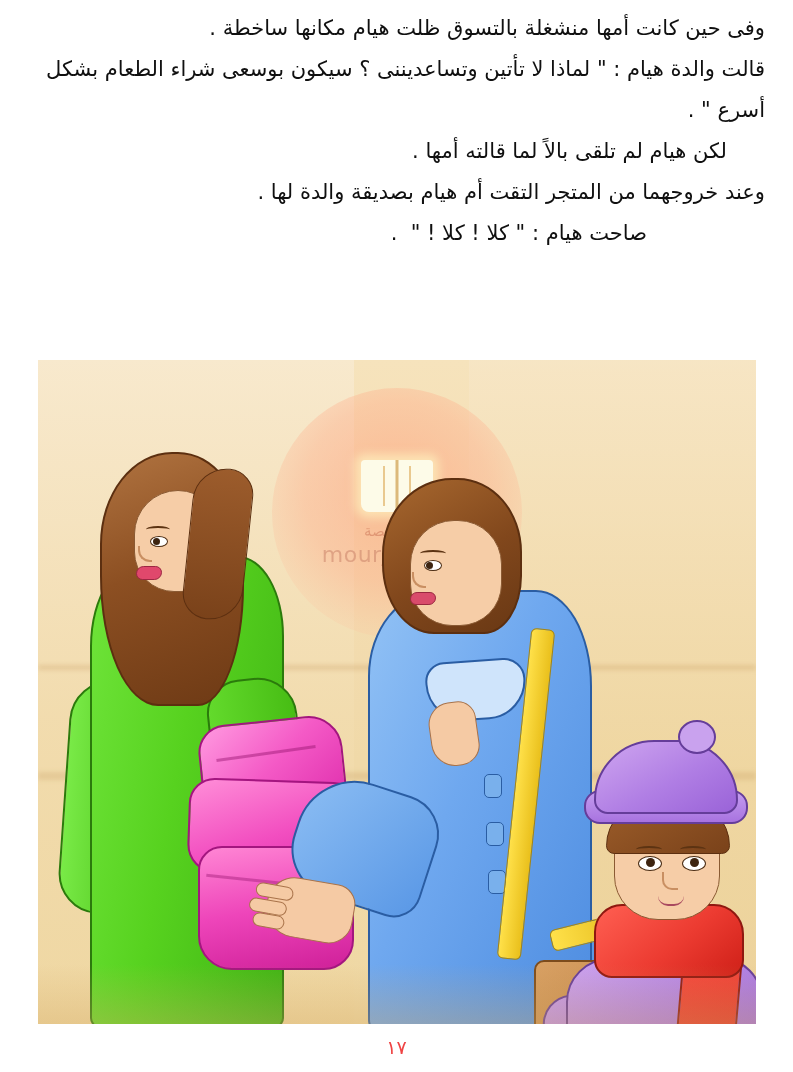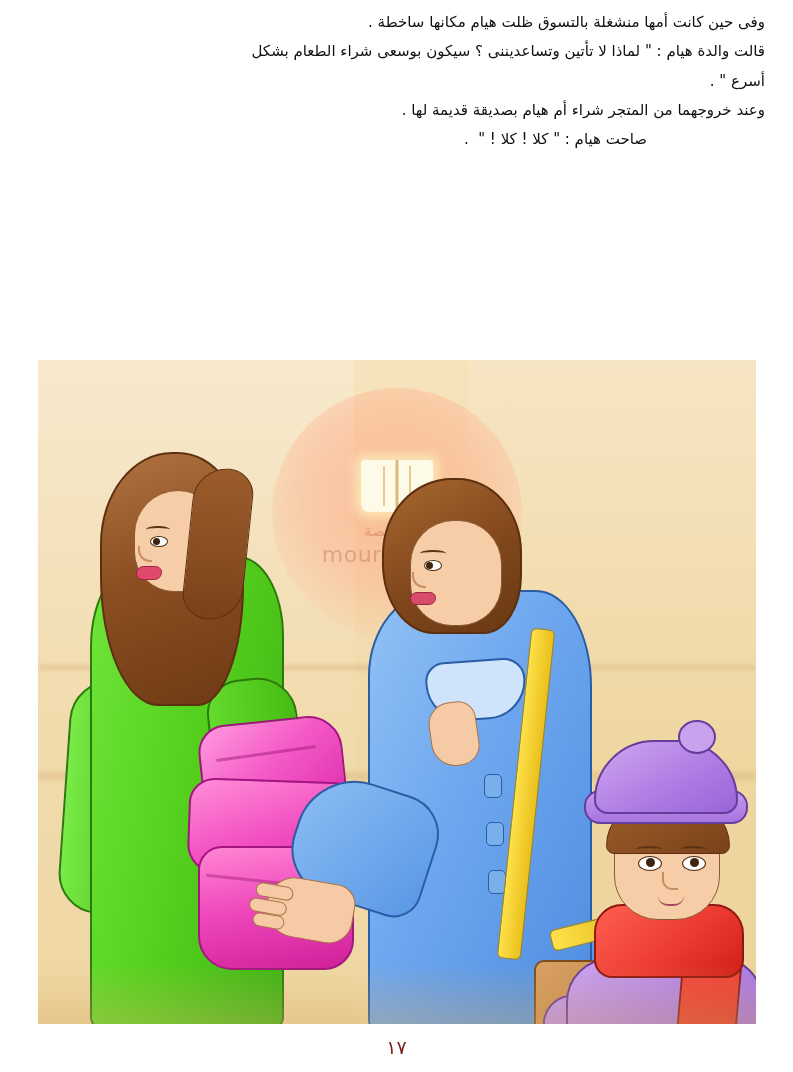--- a/index.html
+++ b/index.html
@@ -27,21 +27,21 @@
     position: absolute;
     top: 0;
     right: 0;
     left: 0;
     padding: 8px 28px 0 28px;
     direction: rtl;
     text-align: right;
     box-sizing: border-box;
   }
   .line {
-    font-size: 15px;
+    font-size: 21px;
     line-height: 1.95;
     color: #101010;
     white-space: pre-wrap;
     font-family: "DejaVu Sans", "Liberation Sans", sans-serif;
   }
   .line.indent-1 { padding-right: 0px; }
   .line.indent-2 { padding-right: 38px; }
   .line.indent-3 { padding-right: 118px; }
 
   
@@ -488,34 +488,35 @@
     background: linear-gradient(180deg, rgba(222,183,118,0) 0%, rgba(213,170,100,.35) 100%);
   }
 
   
   .page-number {
     position: absolute;
     left: 0; right: 0;
     bottom: 14px;
     text-align: center;
     font-size: 19px;
-    color: #7f1d1d;
+    color: #ef4444;
     letter-spacing: 1px;
   }
 </style>
 </head>
 <body>
 
 <div class="page">
 
   <div class="story-text">
     <div class="line indent-1">وفى حين كانت أمها منشغلة بالتسوق ظلت هيام مكانها ساخطة .</div>
     <div class="line indent-1">قالت والدة هيام : " لماذا لا تأتين وتساعديننى ؟ سيكون بوسعى شراء الطعام بشكل</div>
     <div class="line indent-1">أسرع " .</div>
-    <div class="line indent-1">وعند خروجهما من المتجر شراء أم هيام بصديقة قديمة لها .</div>
+    <div class="line indent-2">لكن هيام لم تلقى بالاً لما قالته أمها .</div>
+    <div class="line indent-1">وعند خروجهما من المتجر التقت أم هيام بصديقة والدة لها .</div>
     <div class="line indent-3">صاحت هيام : " كلا ! كلا ! "  .</div>
   </div>
 
   <div class="illustration">
     <div class="bg-wash-left"></div>
     <div class="bg-wash-right"></div>
     <div class="bg-shelf"></div>
     <div class="bg-shelf two"></div>
 
     <div class="watermark">

